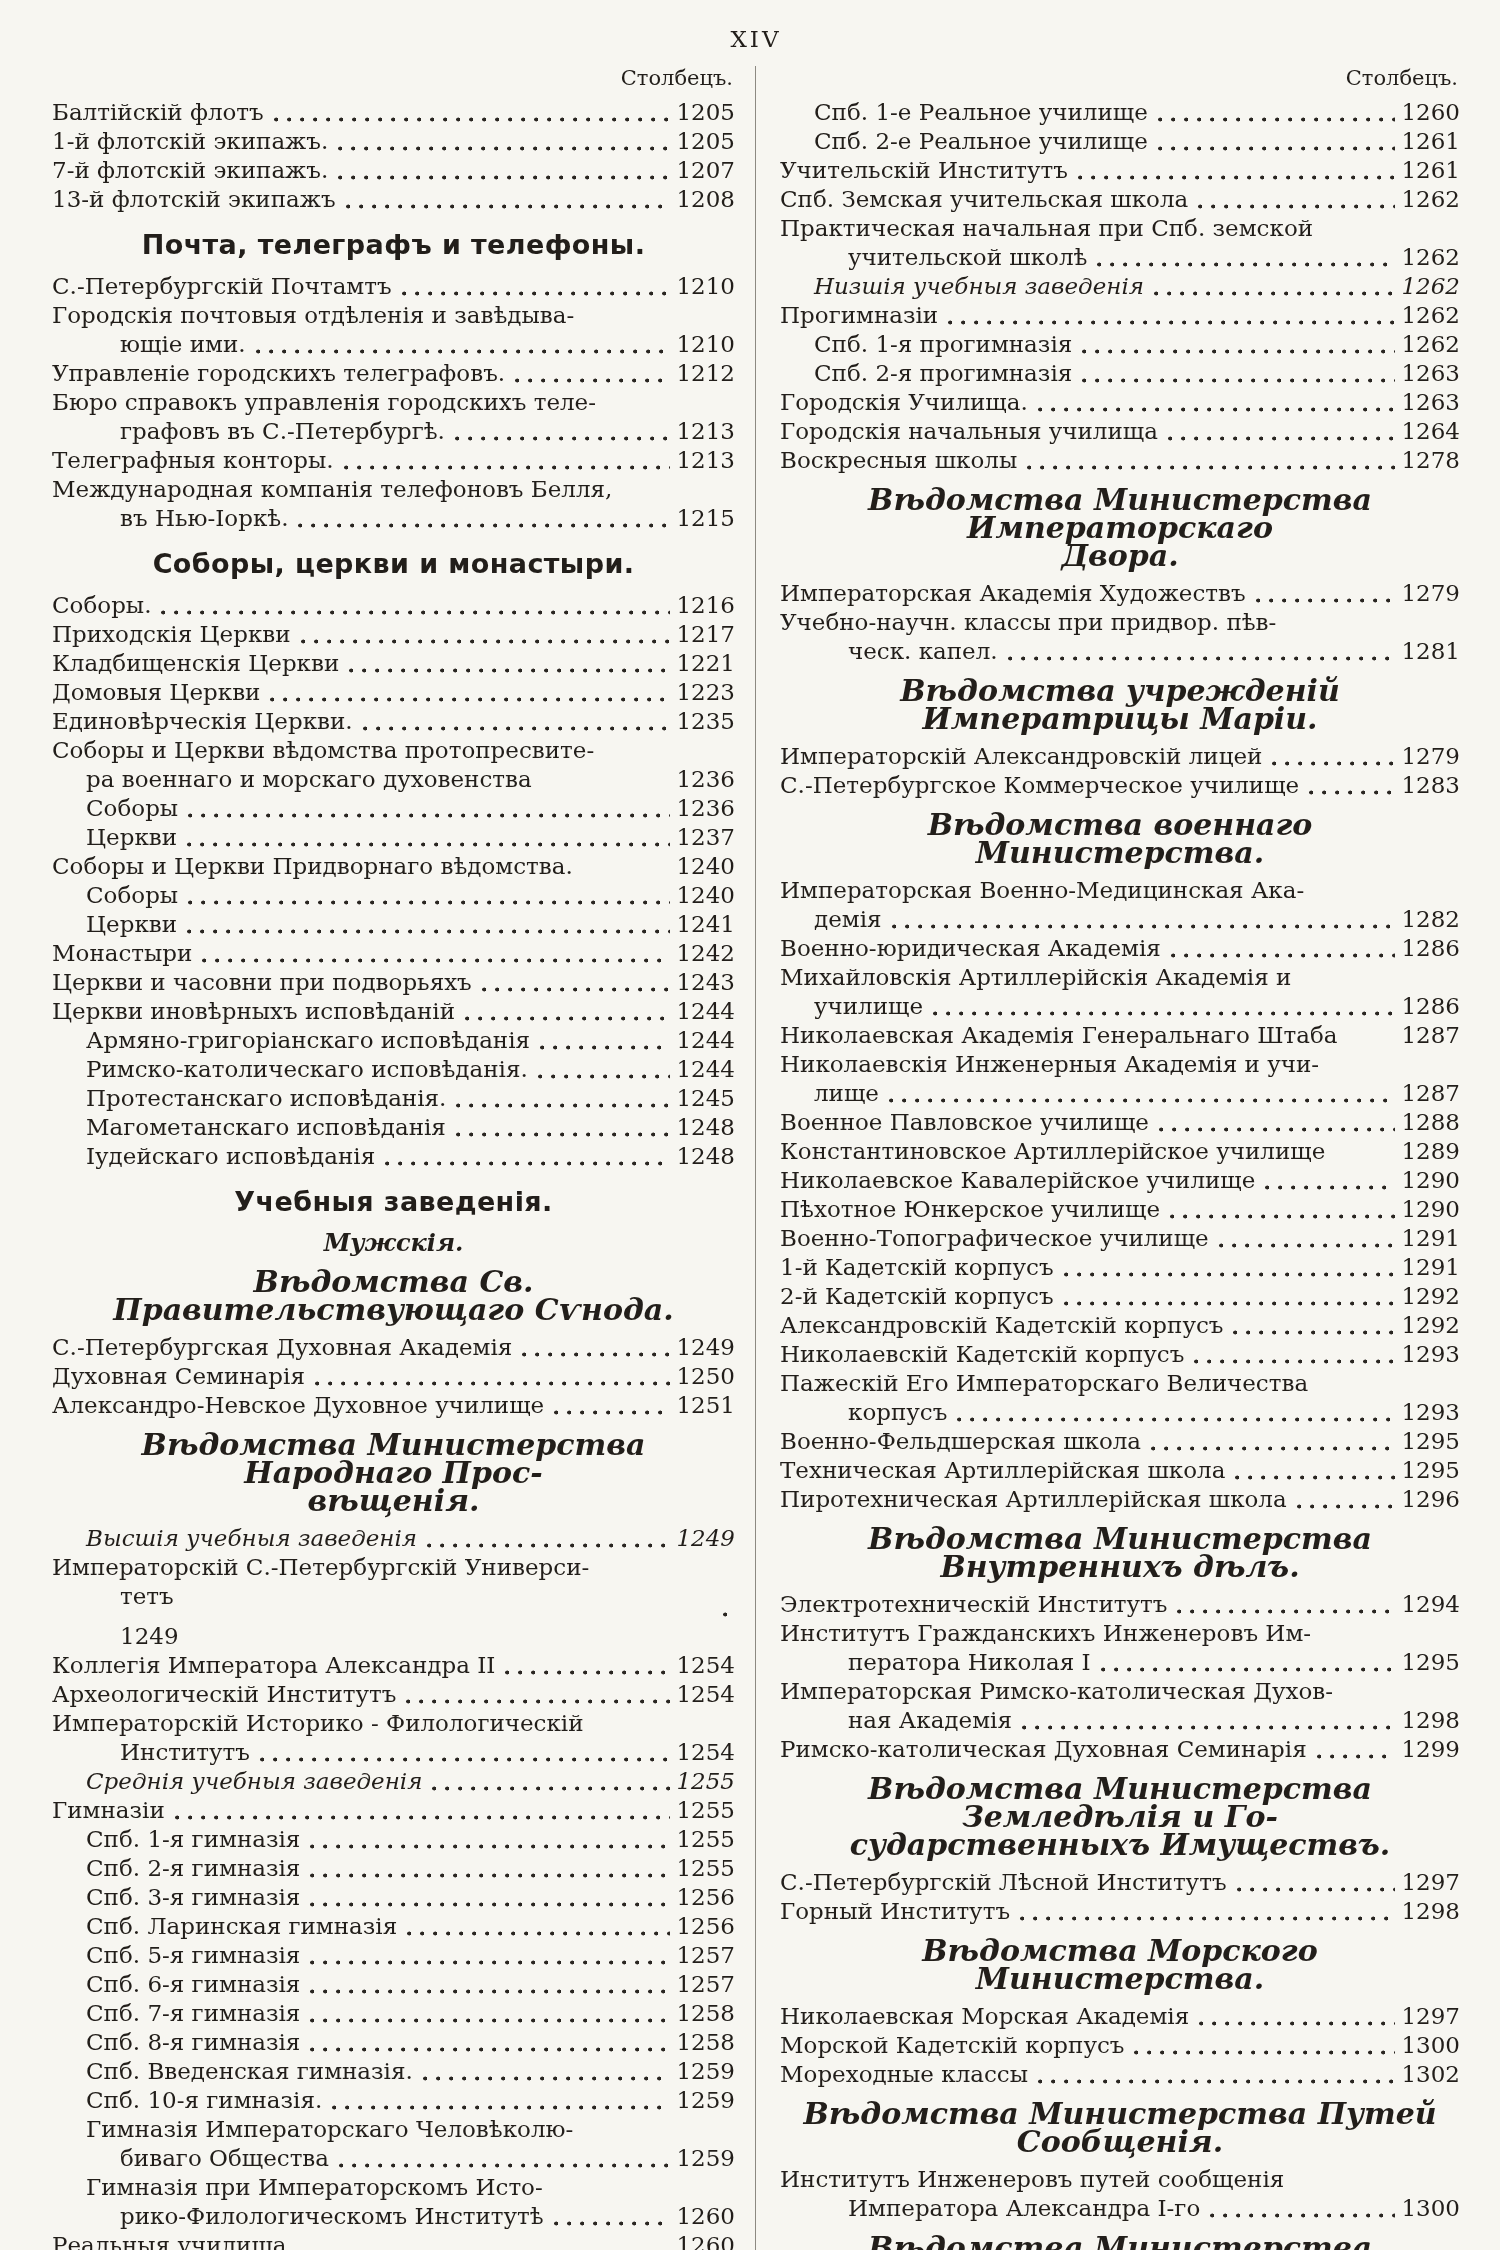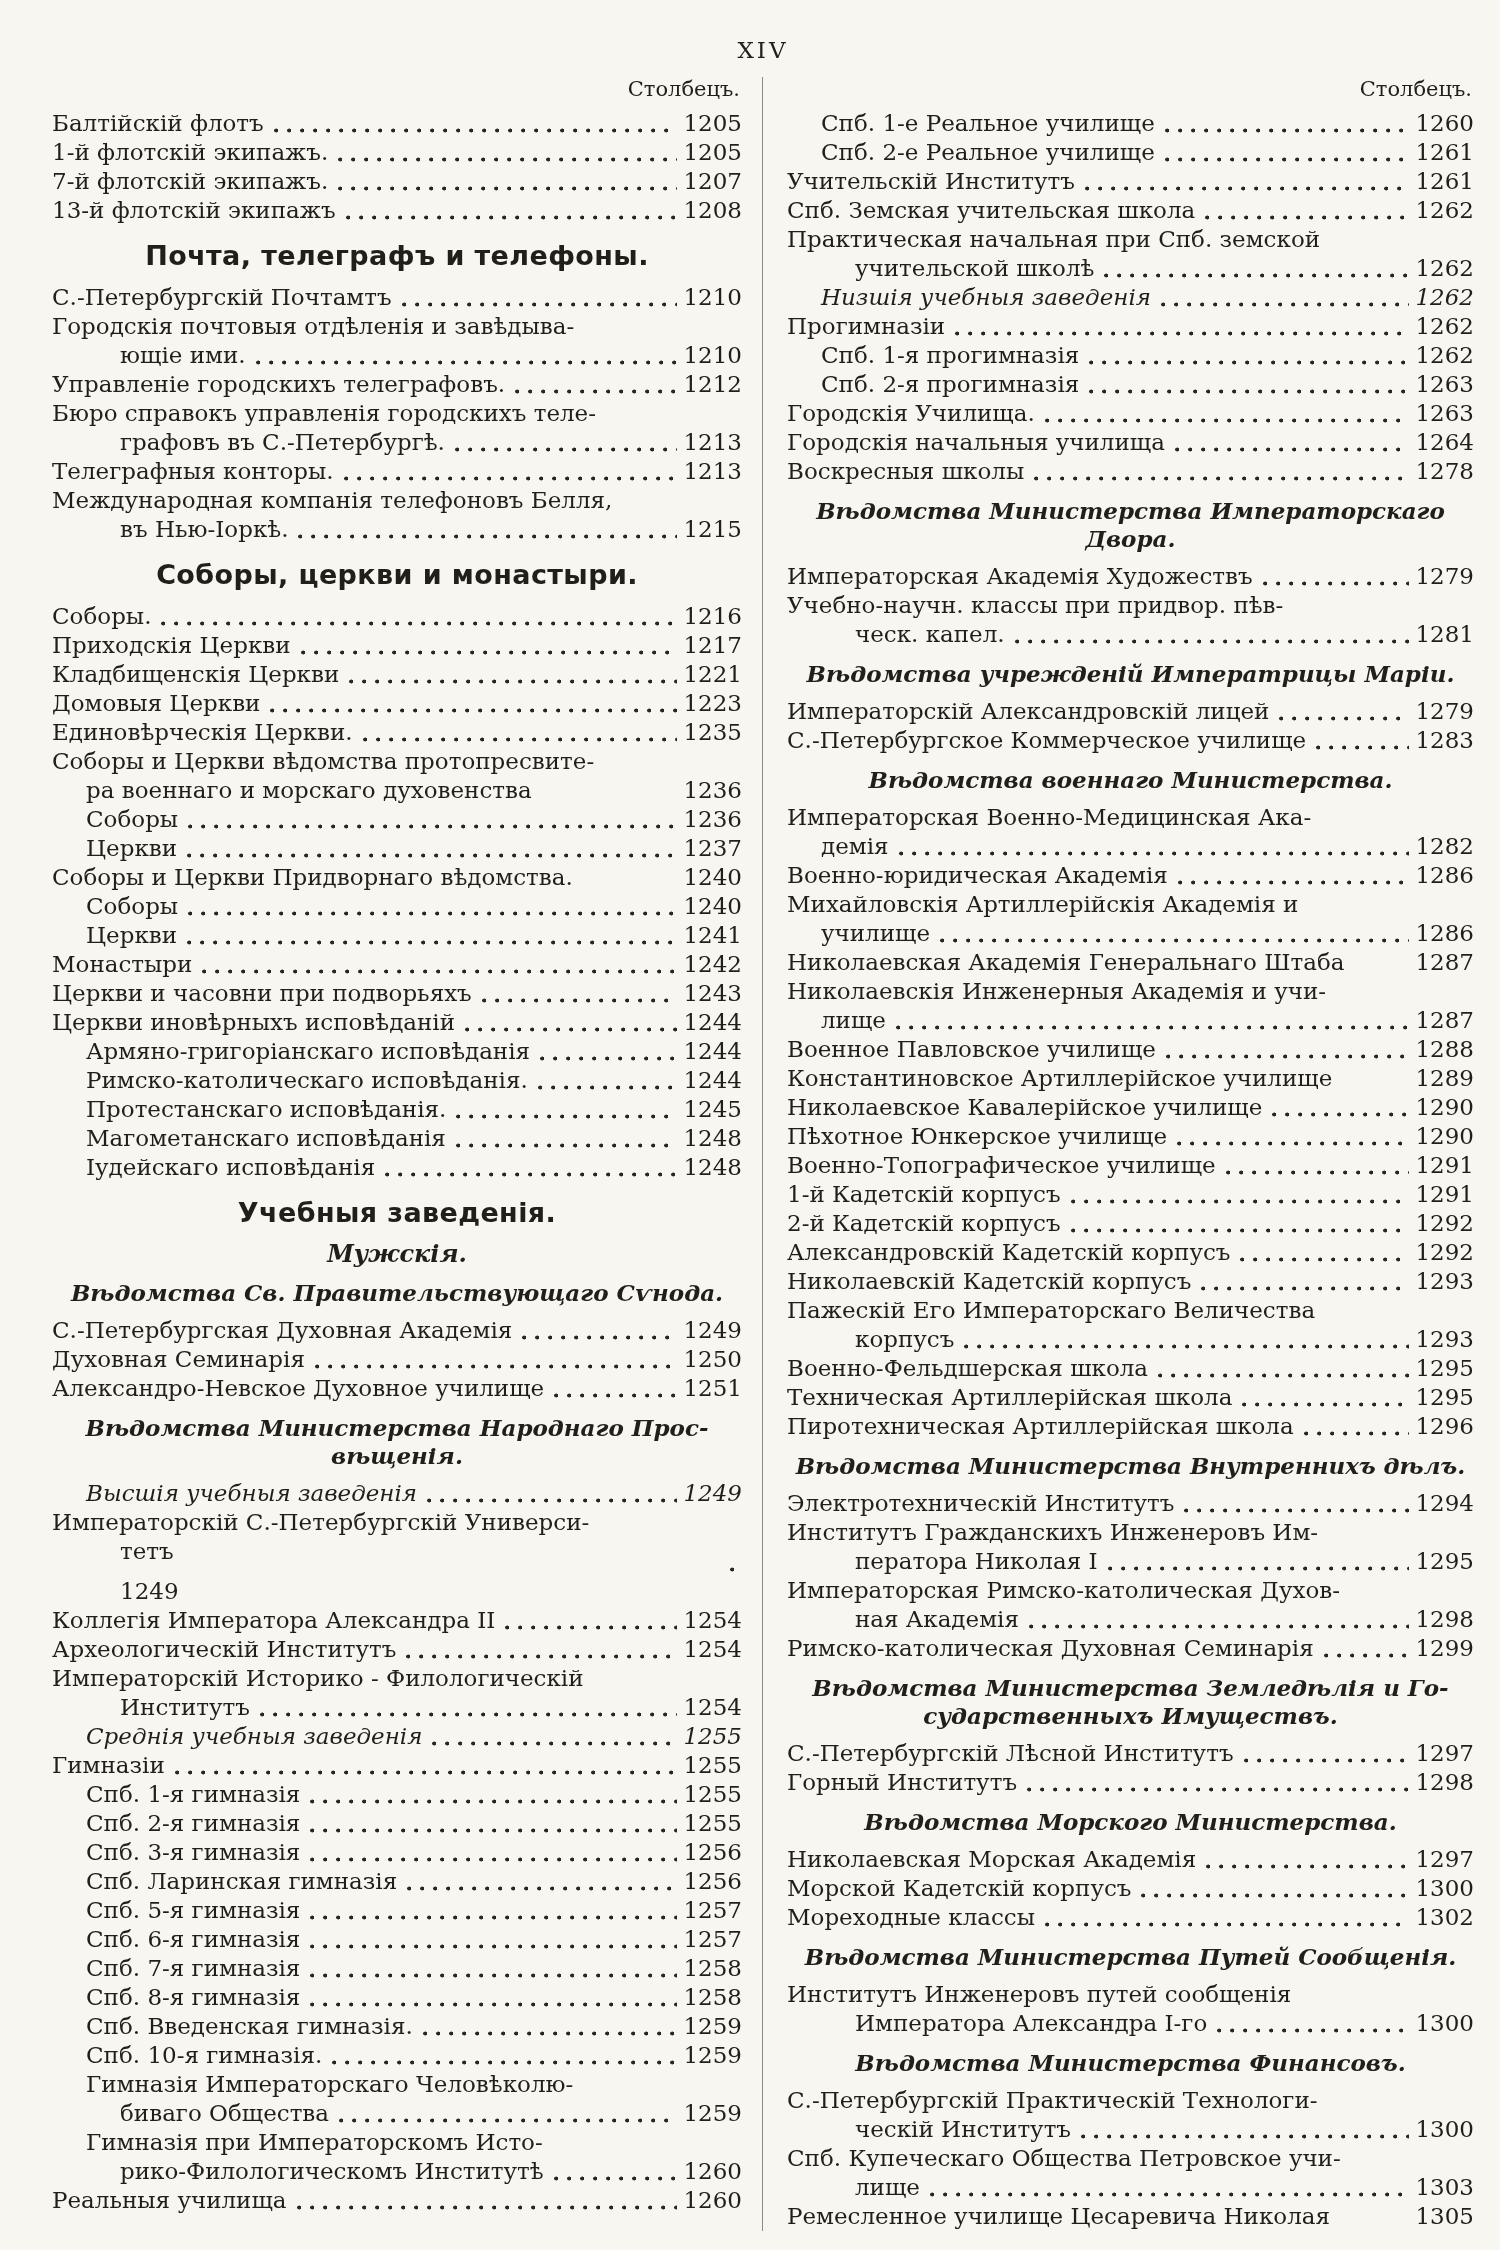--- a/index.html
+++ b/index.html
@@ -2,21 +2,21 @@
 <html><head>
 <meta charset="utf-8">
 <style>
   * { margin:0; padding:0; box-sizing:border-box; }
   html, body { width:1500px; height:2250px; overflow:hidden; }
   body {
     background:#f7f6f1;
     color:#221e1a;
     font-family:"DejaVu Serif","Liberation Serif",serif;
   }
-  .page { width:1500px; height:1685px; padding:26px 26px 24px 52px;margin-top:11px; }
+  .page { width:1500px; height:1685px; padding:26px 40px 24px 52px; }
   .folio {
     text-align:center; font-size:23px; letter-spacing:3px; margin-bottom:14px;
   }
   .cols { display:flex; align-items:stretch; }
   .col { width:50%; }
   .col.left  { padding-right:20px; border-right:1px solid #8d8a82; }
   .col.right { padding-left:24px; }
   .col-header {
     text-align:right; font-size:21px; margin:0 2px 8px 0;
   }
@@ -39,21 +39,21 @@
     font-family:"DejaVu Sans","Liberation Sans",sans-serif;
     font-weight:700; font-size:27px; line-height:32px;
     letter-spacing:0.4px; margin:15px 0 11px;
   }
   .subheading {
     text-align:center; font-weight:700; font-style:italic;
     font-size:24px; line-height:28px; margin:8px 0 7px;
   }
   .iheading {
     text-align:center; font-weight:700; font-style:italic;
-    font-size:23px; line-height:28px; margin:11px 0 9px;
+    font-size:30px; line-height:28px; margin:11px 0 9px;
   }
 </style>
 </head>
 <body>
 
 <div class="page">
   <div class="folio">XIV</div>
   <div class="cols">
     <div class="col left">
       <div class="col-header">Столбецъ.</div>

